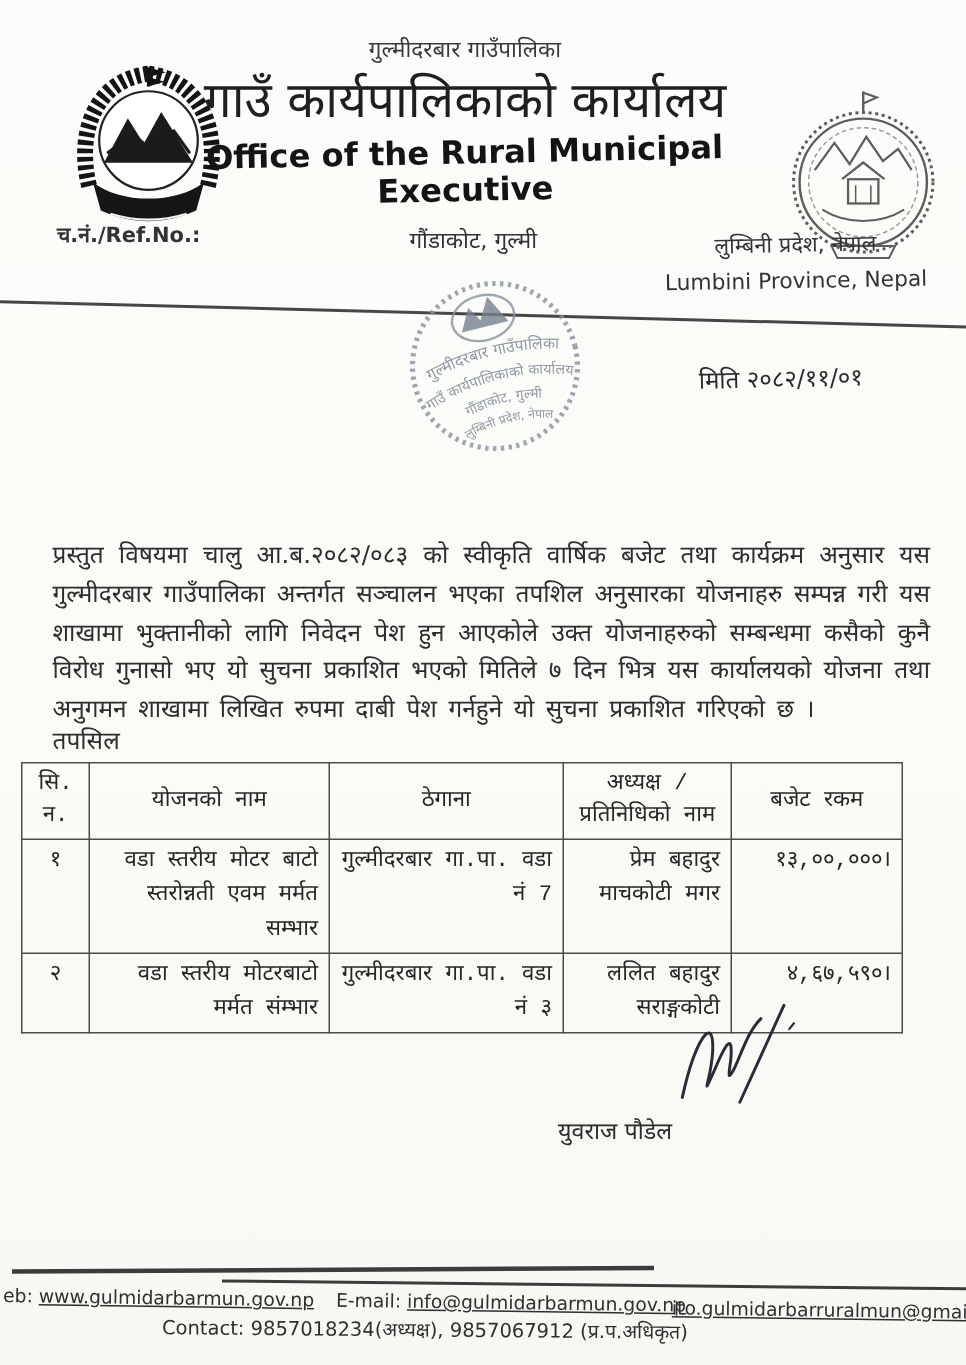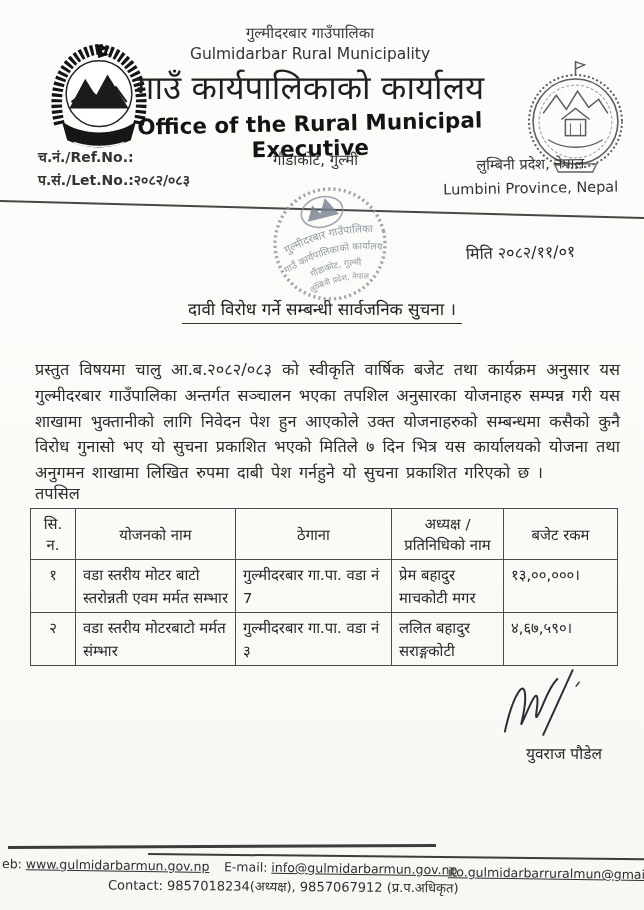--- a/index.html
+++ b/index.html
@@ -27,29 +27,29 @@
   .date-line{left:428px;top:241px;width:185px;text-align:center;font-size:16px;color:#2c2c2c;transform:rotate(-1.3deg);}
 
   .notice-title{left:0;top:297px;width:644px;text-align:center;font-size:17px;color:#222;}
   .notice-title span{border-bottom:1.6px solid #333;padding:0 6px 4px 6px;}
 
   .body-text{left:35px;top:357px;width:585px;font-size:16.3px;line-height:25.8px;
     text-align:justify;text-align-last:left;color:#2d2d2d;word-spacing:2.5px;}
   .tapasil{left:35px;top:482px;font-size:16.3px;color:#2d2d2d;}
 
   
-  .doc-table{left:30px;top:508px;}
+  .doc-table{left:14px;top:508px;font-family:Liberation Mono, monospace;}
   table{border-collapse:collapse;table-layout:fixed;width:587px;font-size:14.8px;color:#262626;}
   th,td{border:1.4px solid #4c4c4c;}
   th{font-weight:normal;text-align:center;vertical-align:middle;height:46px;padding:2px 4px;line-height:21px;}
-  td{vertical-align:top;text-align:left;padding:3px 7px;line-height:23px;height:45px;}
+  td{vertical-align:top;text-align:right;padding:3px 7px;line-height:23px;height:45px;}
   td.cnum{text-align:center;vertical-align:top;}
 
   
-  .sig-block{left:372px;top:670px;width:230px;text-align:right;}
+  .sig-block{left:372px;top:670px;width:230px;text-align:left;}
   .sig-svg{width:120px;height:72px;margin-left:60px;transform:rotate(-6deg);}
   .sig-name{font-size:15.5px;color:#2b2b2b;margin-top:-4px;}
   .sig-title{font-size:15.5px;color:#2b2b2b;margin-top:5px;}
 
   
   .f-lineA{left:8px;top:845px;width:428px;height:3px;background:#3c3c3c;transform:rotate(-0.3deg);}
   .f-lineB{left:148px;top:853px;width:498px;height:2px;background:#3c3c3c;transform:rotate(0.6deg);transform-origin:left center;}
   .f-row1{left:0;top:856px;width:644px;height:20px;font-size:12.5px;color:#2f2f2f;transform:rotate(0.8deg);transform-origin:left center;}
   .f-row1 .seg{position:absolute;white-space:nowrap;}
   .f-row1 a{color:#2f2f2f;text-decoration:underline;}
@@ -85,28 +85,26 @@
       <rect x="37" y="60" width="20" height="16" stroke-width="1.5"></rect>
       <path d="M33,60 L47,49 L61,60" stroke-width="1.5"></path>
       <path d="M42,76 L42,64 M52,76 L52,64" stroke-width="1"></path>
       <path d="M20,80 C36,90 58,90 74,80" stroke-width="1.3"></path>
       <path d="M26,104 L68,104 L64,112 L30,112 Z" stroke-width="1.3"></path>
     </g>
   </svg>
 
   <div class="abs hdr-center">
     <div class="muni-np">गुल्मीदरबार गाउँपालिका</div>
-    <div class="muni-en">Gulmidarbar Rural Municipality</div>
     <div class="office-np">गाउँ कार्यपालिकाको कार्यालय</div>
     <div class="office-en">Office of the Rural Municipal Executive</div>
   </div>
 
   <div class="abs ref-block">
     <div>च.नं./Ref.No.:</div>
-    <div>प.सं./Let.No.:२०८२/०८३</div>
   </div>
   <div class="abs place-block">
     <div>गौंडाकोट, गुल्मी</div>
   </div>
   <div class="abs prov-block">
     <div>लुम्बिनी प्रदेश, नेपाल</div>
     <div>Lumbini Province, Nepal</div>
   </div>
 
   <div class="abs sep-line"></div>
@@ -130,23 +128,20 @@
         <textPath href="#arc3" startOffset="50%">गौंडाकोट, गुल्मी</textPath>
       </text>
       <text font-size="8" fill="#76818f" stroke="none" text-anchor="middle" font-family="DejaVu Sans, sans-serif">
         <textPath href="#arc4" startOffset="50%">लुम्बिनी प्रदेश, नेपाल</textPath>
       </text>
     </g>
   </svg>
 
   <div class="abs date-line">मिति २०८२/११/०१</div>
 
-  <div class="abs notice-title">
-    <span>दावी विरोध गर्ने सम्बन्धी सार्वजनिक सुचना ।</span>
-  </div>
 
   <div class="abs body-text">प्रस्तुत विषयमा चालु आ.ब.२०८२/०८३ को स्वीकृति  वार्षिक बजेट तथा कार्यक्रम अनुसार  यस गुल्मीदरबार गाउँपालिका अन्तर्गत सञ्चालन  भएका तपशिल  अनुसारका योजनाहरु सम्पन्न  गरी यस शाखामा भुक्तानीको लागि निवेदन पेश हुन आएकोले उक्त योजनाहरुको सम्बन्धमा कसैको कुनै विरोध गुनासो भए यो सुचना प्रकाशित भएको मितिले ७ दिन भित्र यस कार्यालयको योजना तथा अनुगमन शाखामा लिखित रुपमा दाबी पेश गर्नहुने यो सुचना प्रकाशित गरिएको छ ।</div>
   <div class="abs tapasil">तपसिल</div>
 
   <div class="abs doc-table">
     <table>
       <colgroup>
         <col style="width:45px">
           <col style="width:160px">
           <col style="width:156px">

